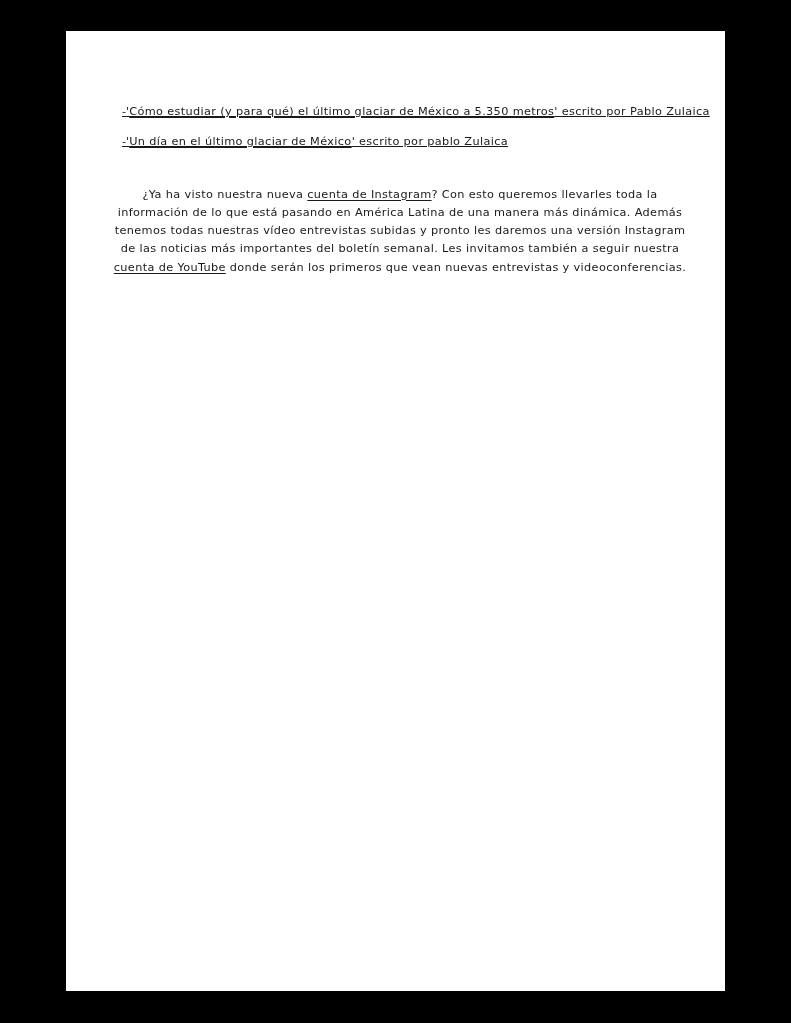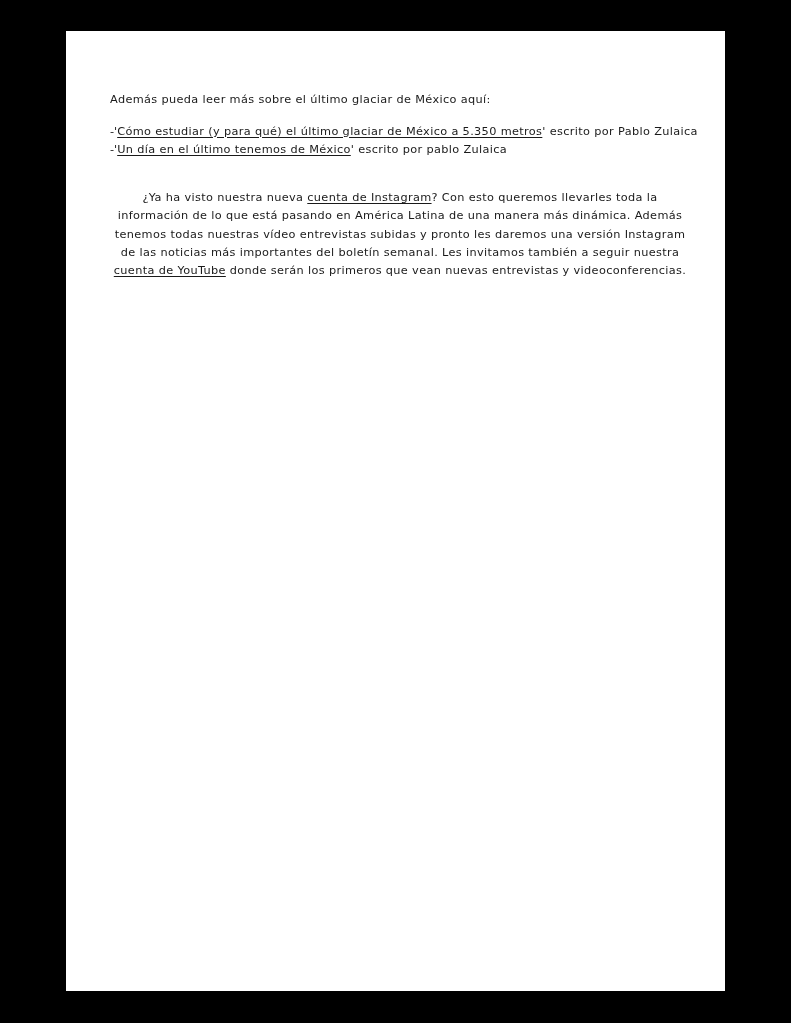--- a/index.html
+++ b/index.html
@@ -31,23 +31,24 @@
     line-height: 1.55;
     letter-spacing: 0.35px;
   }
   .para {
     margin: 0 0 14px 0;
   }
   .list {
     margin: 0 0 8px 0;
   }
   .list-item {
-    margin: 0;
+    margin: 12px;
     line-height: 1.62;
     white-space: nowrap;
+    text-decoration: underline;
   }
   .bullet {
     letter-spacing: 0;
   }
   a.link {
     color: #1a1a1a;
     text-decoration: underline;
     text-underline-offset: 2px;
   }
   .spacer {
@@ -58,25 +59,24 @@
     text-align: center;
     line-height: 1.62;
   }
 </style>
 </head>
 <body>
 
 <div class="page">
   <div class="content">
 
-    <p class="para">Además pueda leer más sobre el último glaciar de México aquí:</p>
 
     <div class="list">
       <p class="list-item"><span class="bullet">-'</span><a class="link" href="#">Cómo estudiar (y para qué) el último glaciar de México a 5.350 metros</a><span>' escrito por Pablo Zulaica</span></p>
-      <p class="list-item"><span class="bullet">-'</span><a class="link" href="#">Un día en el último tenemos de México</a><span>' escrito por pablo Zulaica</span></p>
+      <p class="list-item"><span class="bullet">-'</span><a class="link" href="#">Un día en el último glaciar de México</a><span>' escrito por pablo Zulaica</span></p>
     </div>
 
     <div class="spacer"></div>
 
     <p class="body-para"><span>¿Ya ha visto nuestra nueva </span><a class="link" href="#">cuenta de Instagram</a><span>? Con esto queremos llevarles toda la información de lo que está pasando en América Latina de una manera más dinámica. Además tenemos todas nuestras vídeo entrevistas subidas y pronto les daremos una versión Instagram de las noticias más importantes del boletín semanal. Les invitamos también a seguir nuestra </span><a class="link" href="#">cuenta de YouTube</a><span> donde serán los primeros que vean nuevas entrevistas y videoconferencias.</span></p>
 
   </div>
 </div>
 
 </body></html>

